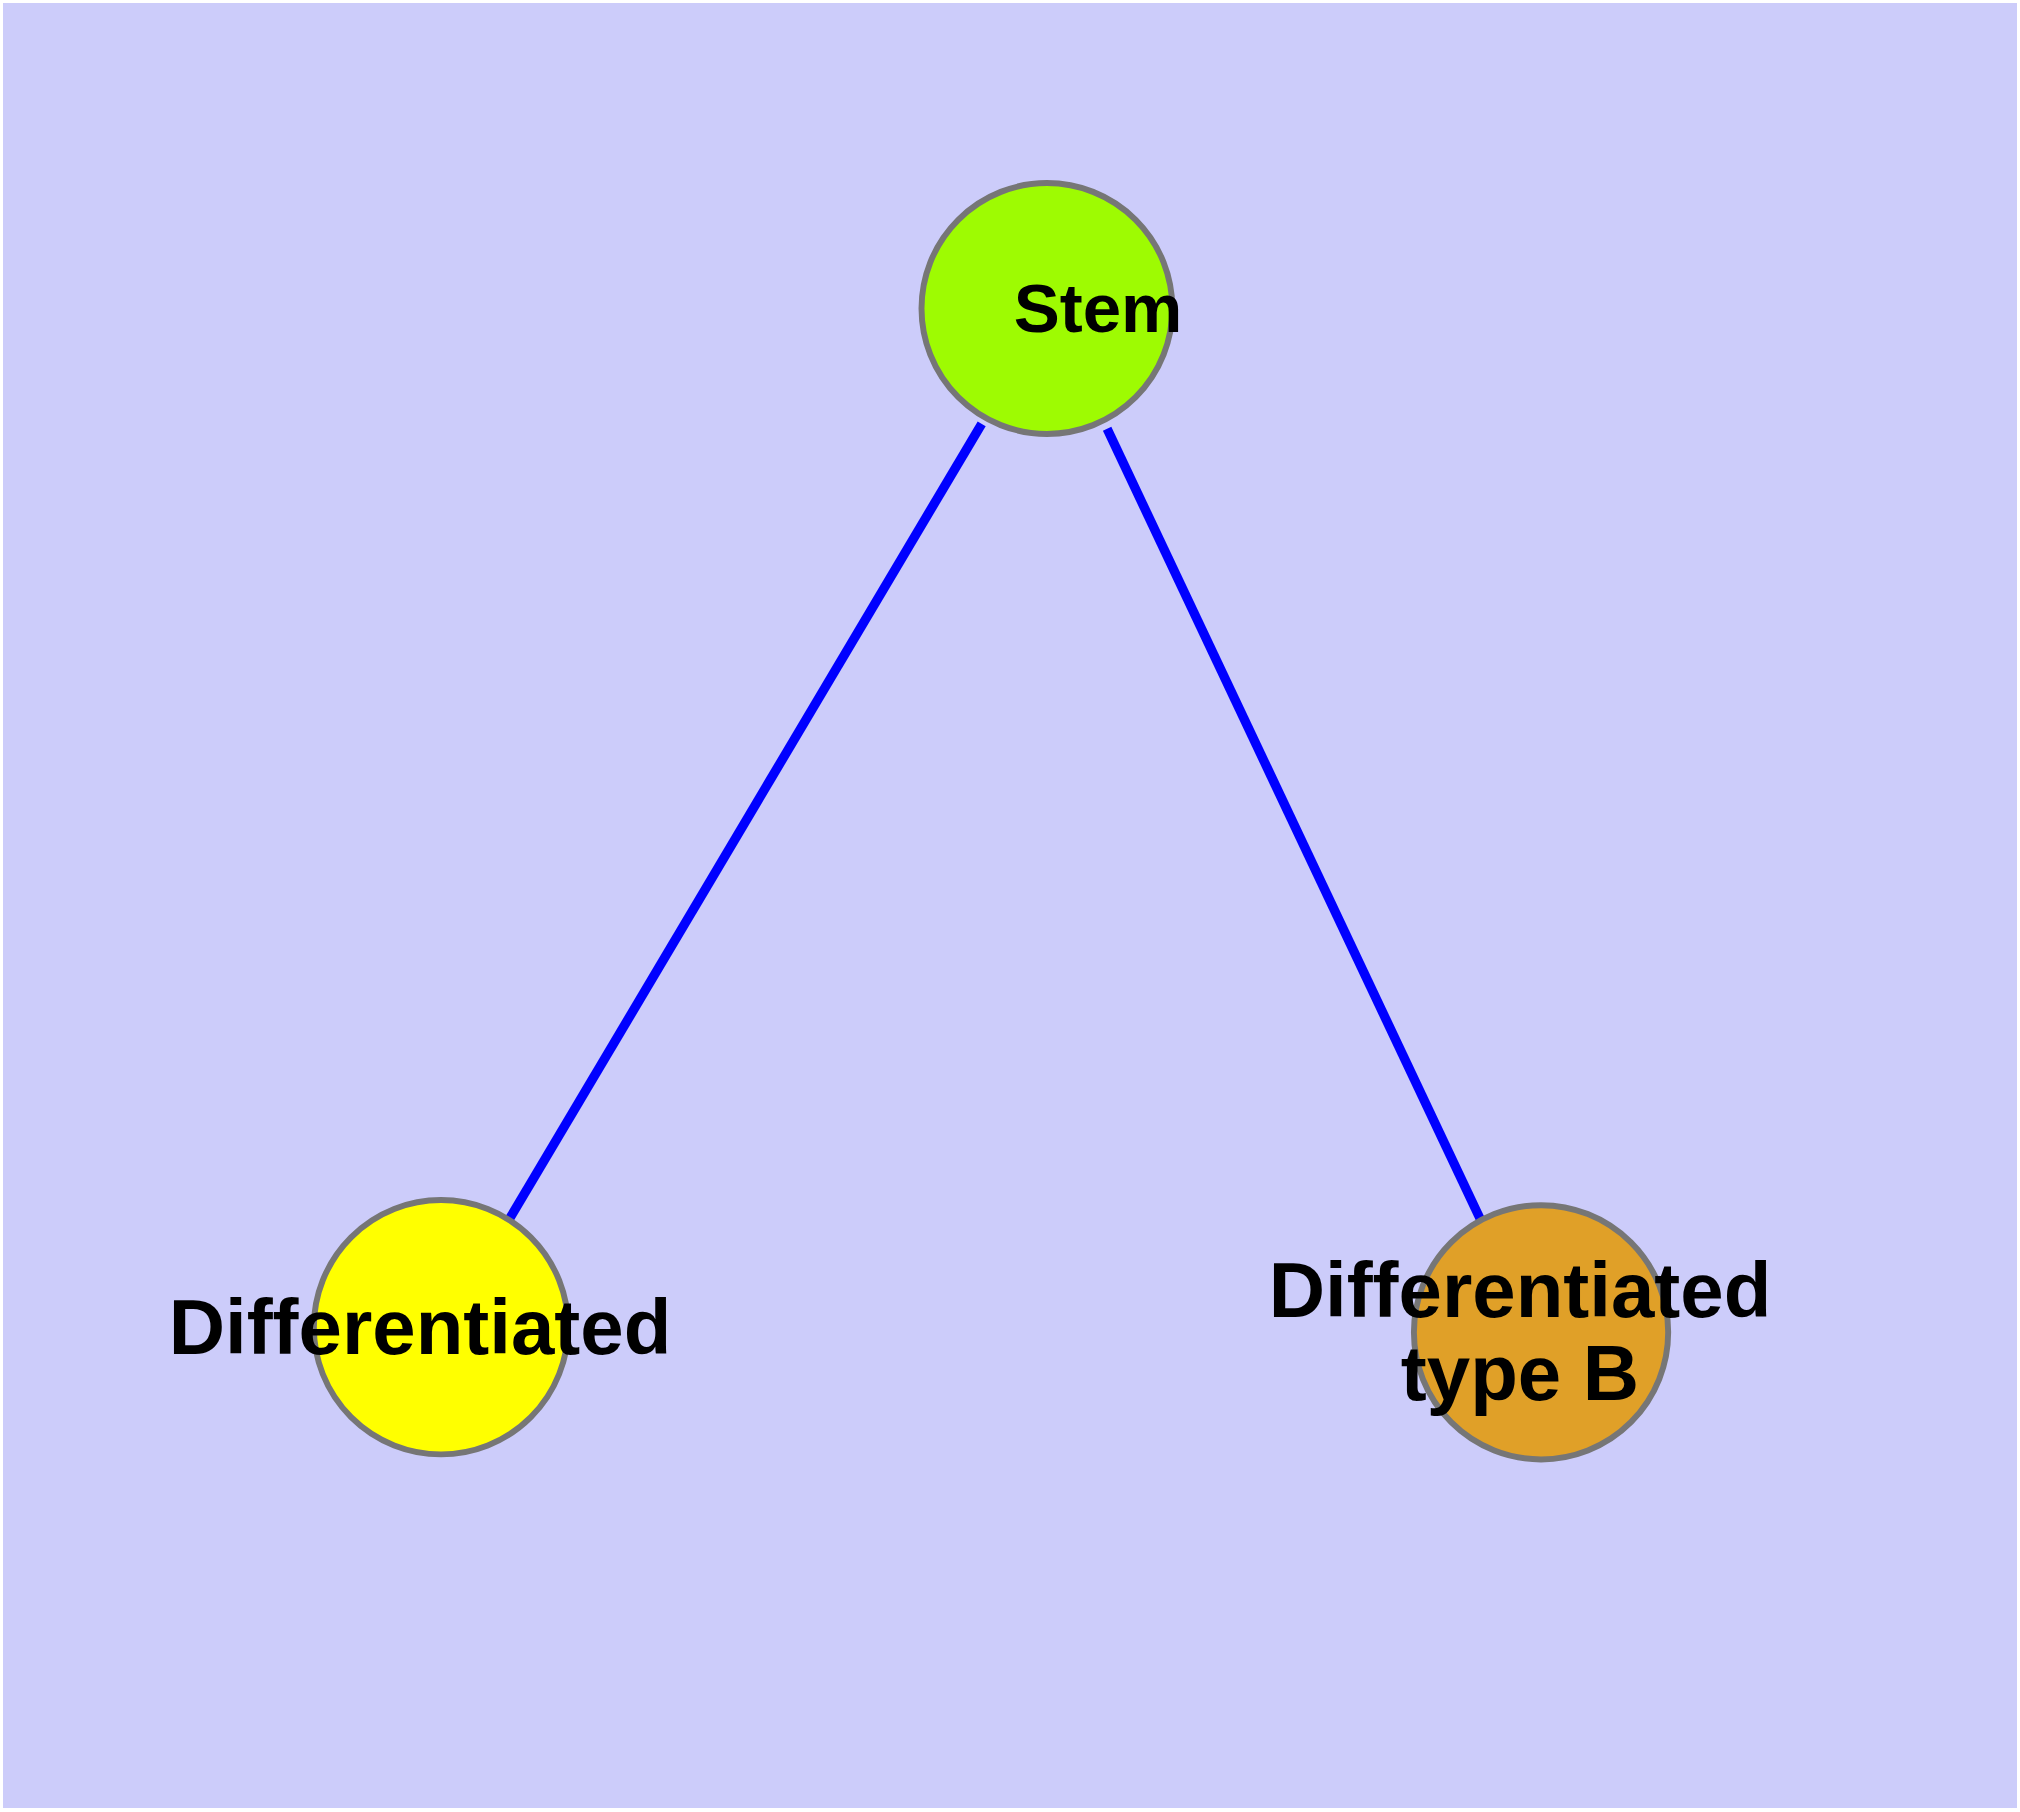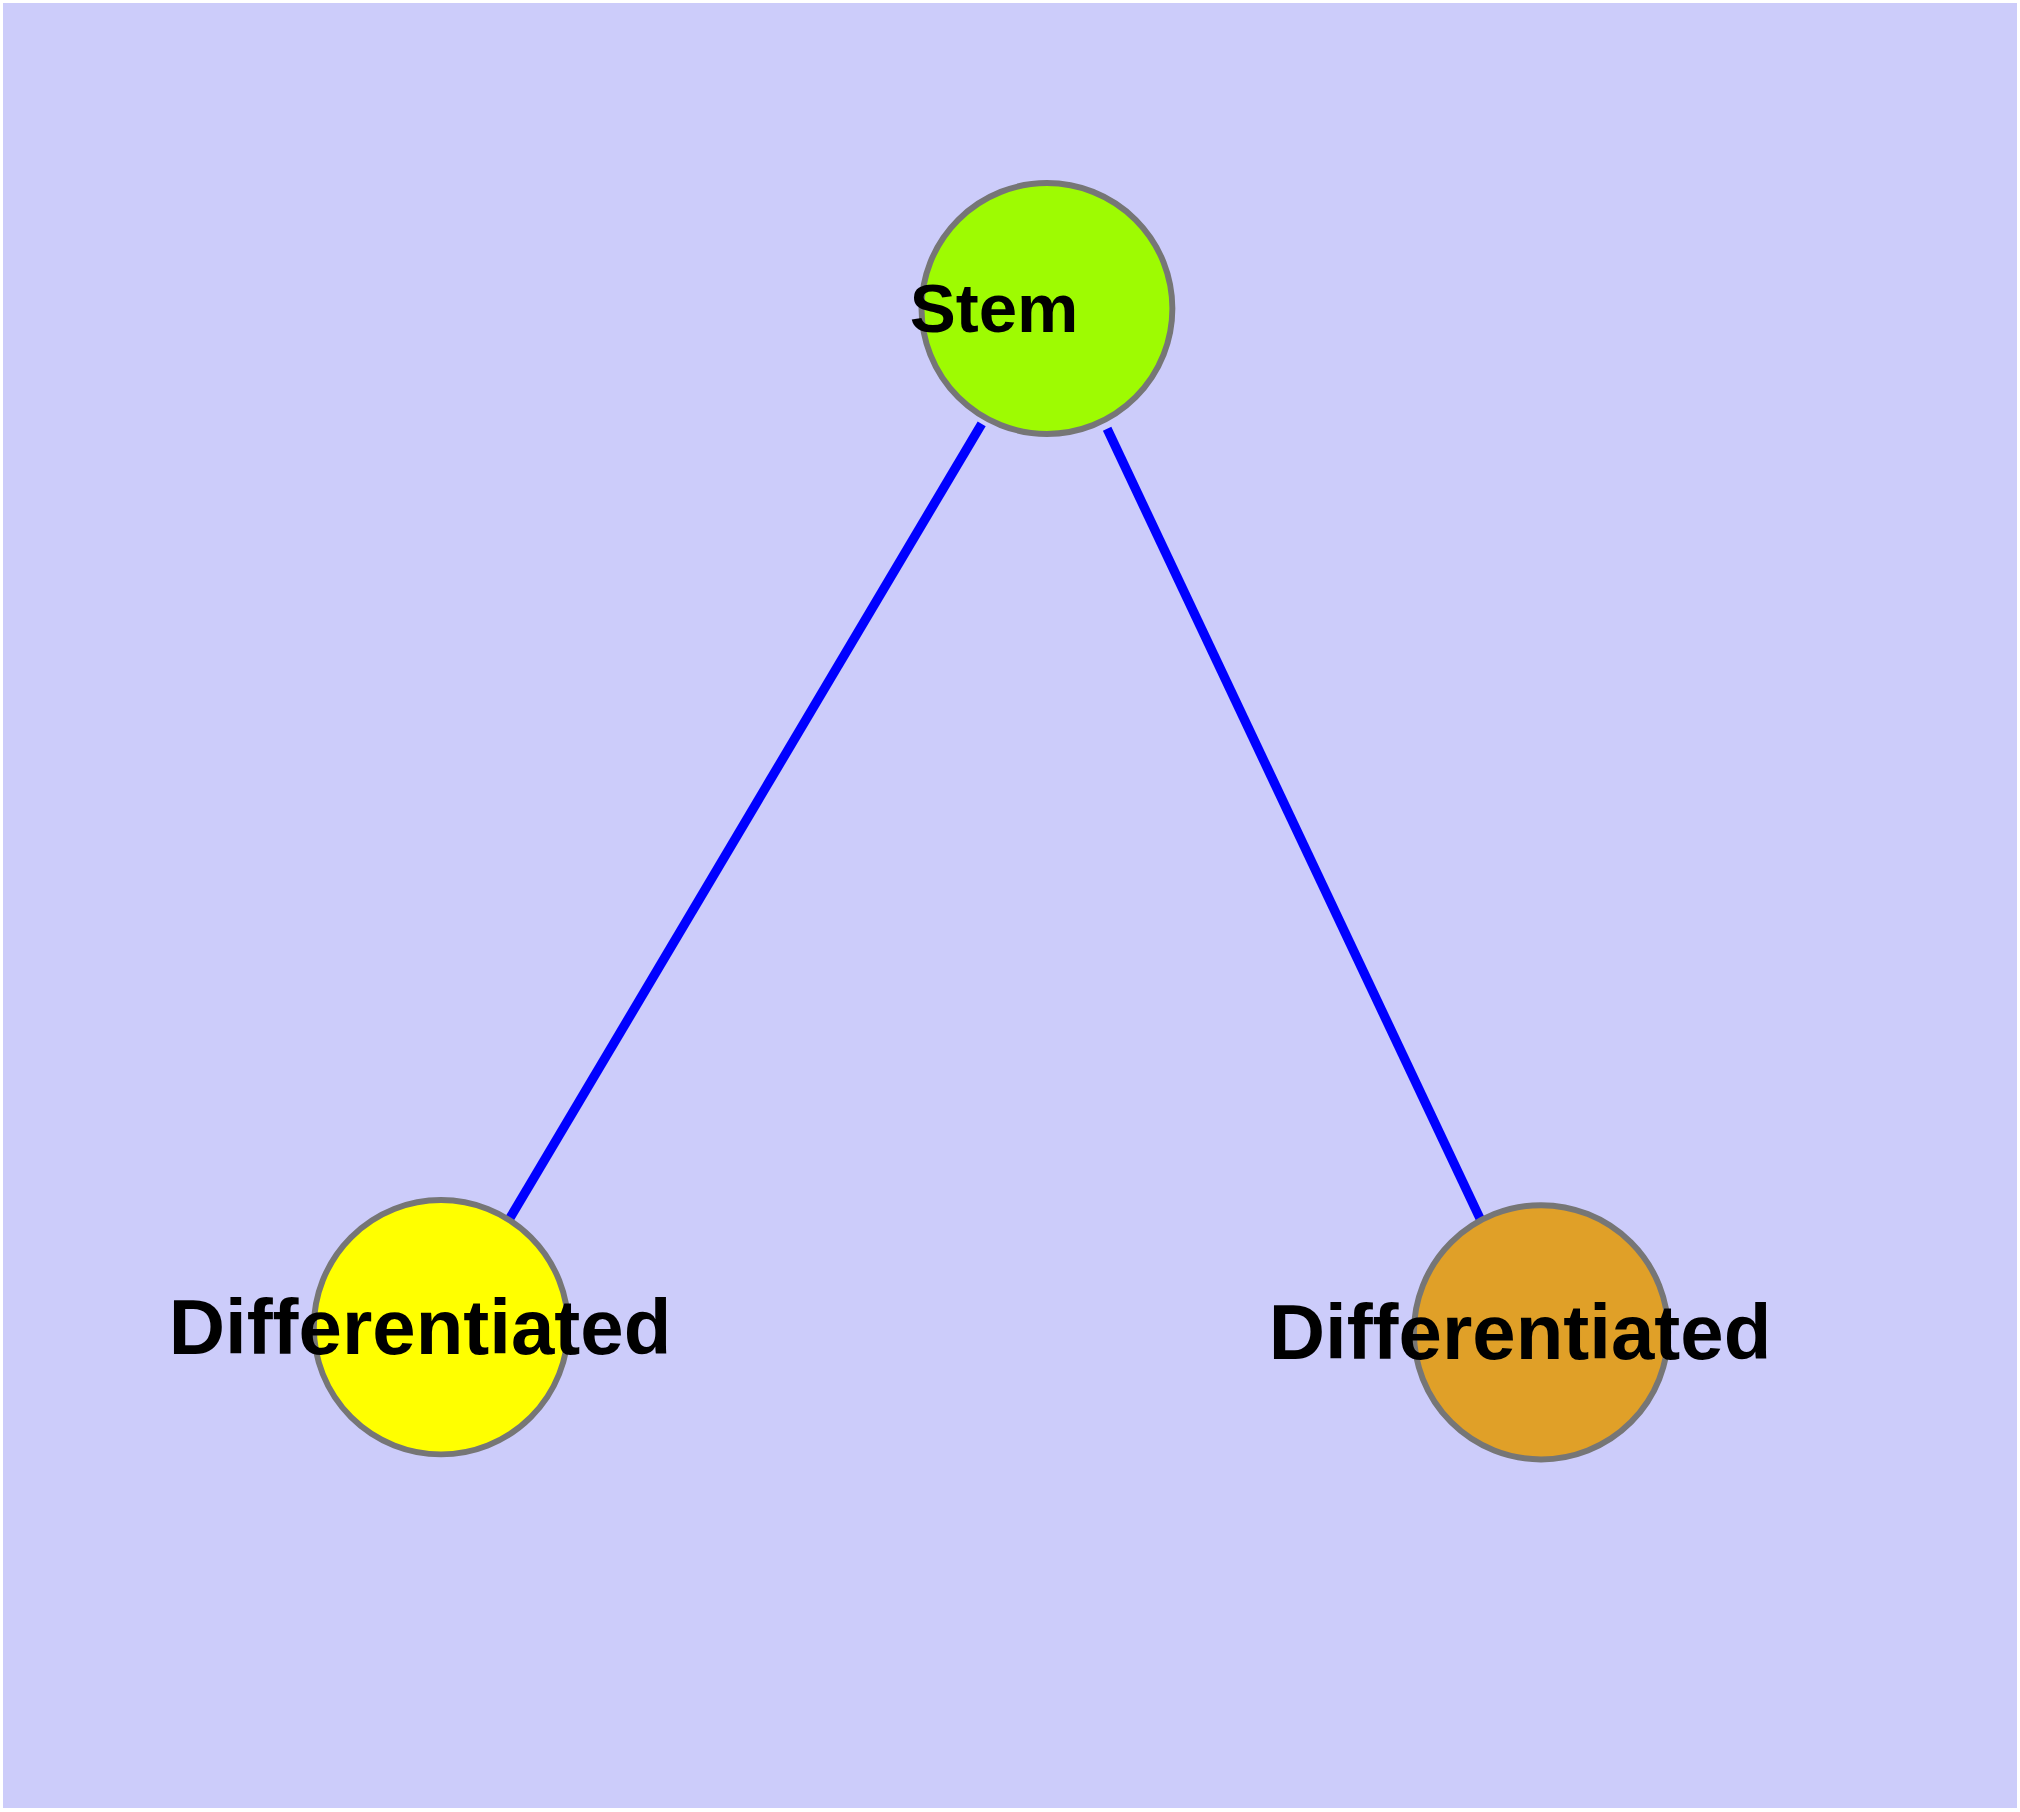--- a/index.html
+++ b/index.html
@@ -44,21 +44,21 @@
     color: #000000;
     font-weight: bold;
     text-align: center;
     line-height: 1.06;
     white-space: nowrap;
     user-select: none;
     pointer-events: none;
   }
   .label-stem {
     font-size: 69px;
-    left: 994px;
+    left: 1098px;
     top: 309px;
     transform: translate(-50%, -50%);
   }
   .label-a {
     font-size: 78px;
     left: 420px;
     top: 1327px;
     transform: translate(-50%, -50%);
   }
   .label-b {
@@ -92,16 +92,17 @@
   <div class="node-label label-stem">
     <span class="label-line">Stem</span>
   </div>
 
   <div class="node-label label-a">
     <span class="label-line">Differentiated</span>
   </div>
 
   <div class="node-label label-b">
     <span class="label-line">Differentiated</span>
+    <span class="label-line">type B</span>
   </div>
 
 </div>
 
 
 </body></html>

